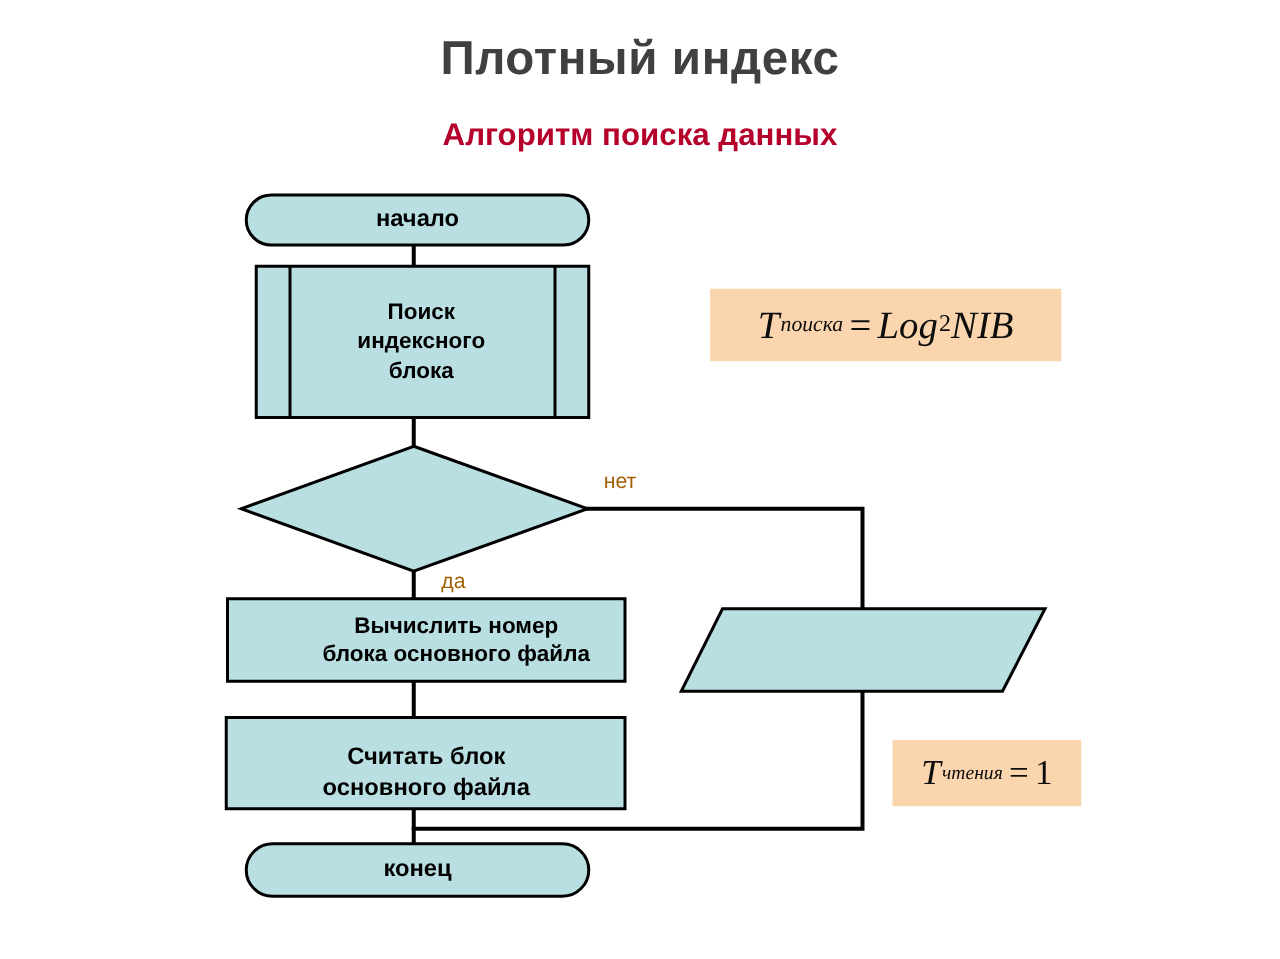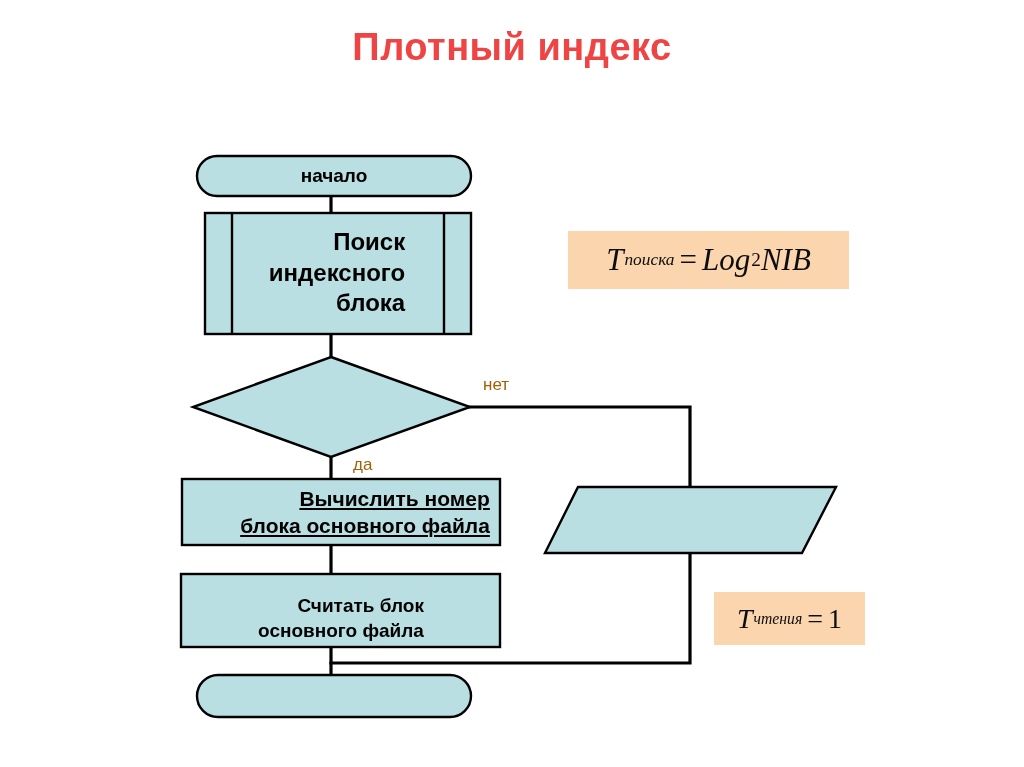--- a/index.html
+++ b/index.html
@@ -22,21 +22,21 @@
   }
 
   
   #title {
     position: absolute;
     left: 0; top: 26px;
     width: 1024px;
     text-align: center;
     font-size: 38px;
     font-weight: bold;
-    color: #ef4444;
+    color: #404040;
     letter-spacing: .5px;
     white-space: nowrap;
   }
   #subtitle {
     position: absolute;
     left: 0; top: 94px;
     width: 1024px;
     text-align: center;
     font-size: 25px;
     font-weight: bold;
@@ -51,32 +51,32 @@
     width: 1024px;
     height: 767px;
   }
 
   
   .node-label {
     position: absolute;
     display: flex;
     align-items: center;
     justify-content: center;
-    text-align: right;
+    text-align: center;
     color: #000000;
     font-family: "Liberation Sans", sans-serif;
     pointer-events: none;
   }
   .bold-label { font-weight: bold; }
   .reg-label  { font-weight: normal; }
 
   #label-start    { left: 196px; top: 155px; width: 276px; height: 42px; font-size: 19px; }
-  #label-search   { left: 230px; top: 212px; width: 214px; height: 122px; font-size: 24px; line-height: 1.28; }
+  #label-search   { left: 230px; top: 212px; width: 214px; height: 122px; font-size: 18px; line-height: 1.28; }
   #label-decision { left: 231px; top: 361px; width: 200px; height: 94px; font-size: 19px; line-height: 1.28; }
-  #label-calc     { left: 182px; top: 478px; width: 366px; height: 68px; font-size: 21px; line-height: 1.3; text-decoration: underline; }
+  #label-calc     { left: 182px; top: 478px; width: 366px; height: 68px; font-size: 18px; line-height: 1.3; }
   #label-read     { left: 182px; top: 575px; width: 318px; height: 88px; font-size: 19px; line-height: 1.3; }
   #label-nodata   { left: 585px; top: 489px; width: 212px; height: 62px; font-size: 19px; }
   #label-end      { left: 196px; top: 674px; width: 276px; height: 44px; font-size: 19px; }
 
   
   .edge-label {
     position: absolute;
     color: #a16207;
     font-size: 17px;
     font-weight: normal;
@@ -107,20 +107,21 @@
   .f-fn   { font-style: italic; }
   .f-up   { font-style: italic; }
   .f-one  { font-style: normal; }
 </style>
 </head>
 <body>
 
 <div class="stage">
 
   <div id="title">Плотный индекс</div>
+  <div id="subtitle">Алгоритм поиска данных</div>
 
   <svg id="flow-svg" viewBox="0 0 1024 767">
 
     <g stroke="#000000" stroke-width="3.2" fill="none" stroke-linecap="square">
 
       <line x1="331" y1="196" x2="331" y2="213"></line>
 
       <line x1="331" y1="334" x2="331" y2="358"></line>
 
       <line x1="331" y1="457" x2="331" y2="479"></line>
@@ -158,20 +159,21 @@
 блока</div>
 
 
   <div class="node-label bold-label" id="label-calc" style="white-space:pre-line;">Вычислить номер
 блока основного файла</div>
 
   <div class="node-label bold-label" id="label-read" style="white-space:pre-line;">Считать блок
 основного файла</div>
 
 
+  <div class="node-label bold-label" id="label-end">конец</div>
 
   <div class="edge-label" id="edge-no">нет</div>
   <div class="edge-label" id="edge-yes">да</div>
 
   <div class="formula-box" id="formula-search">
     <span class="f-var">T</span>
       <span class="f-sub">поиска</span>
       <span class="f-op">=</span>
       <span class="f-fn">Log</span>
       <span class="f-num-sub">2</span>

